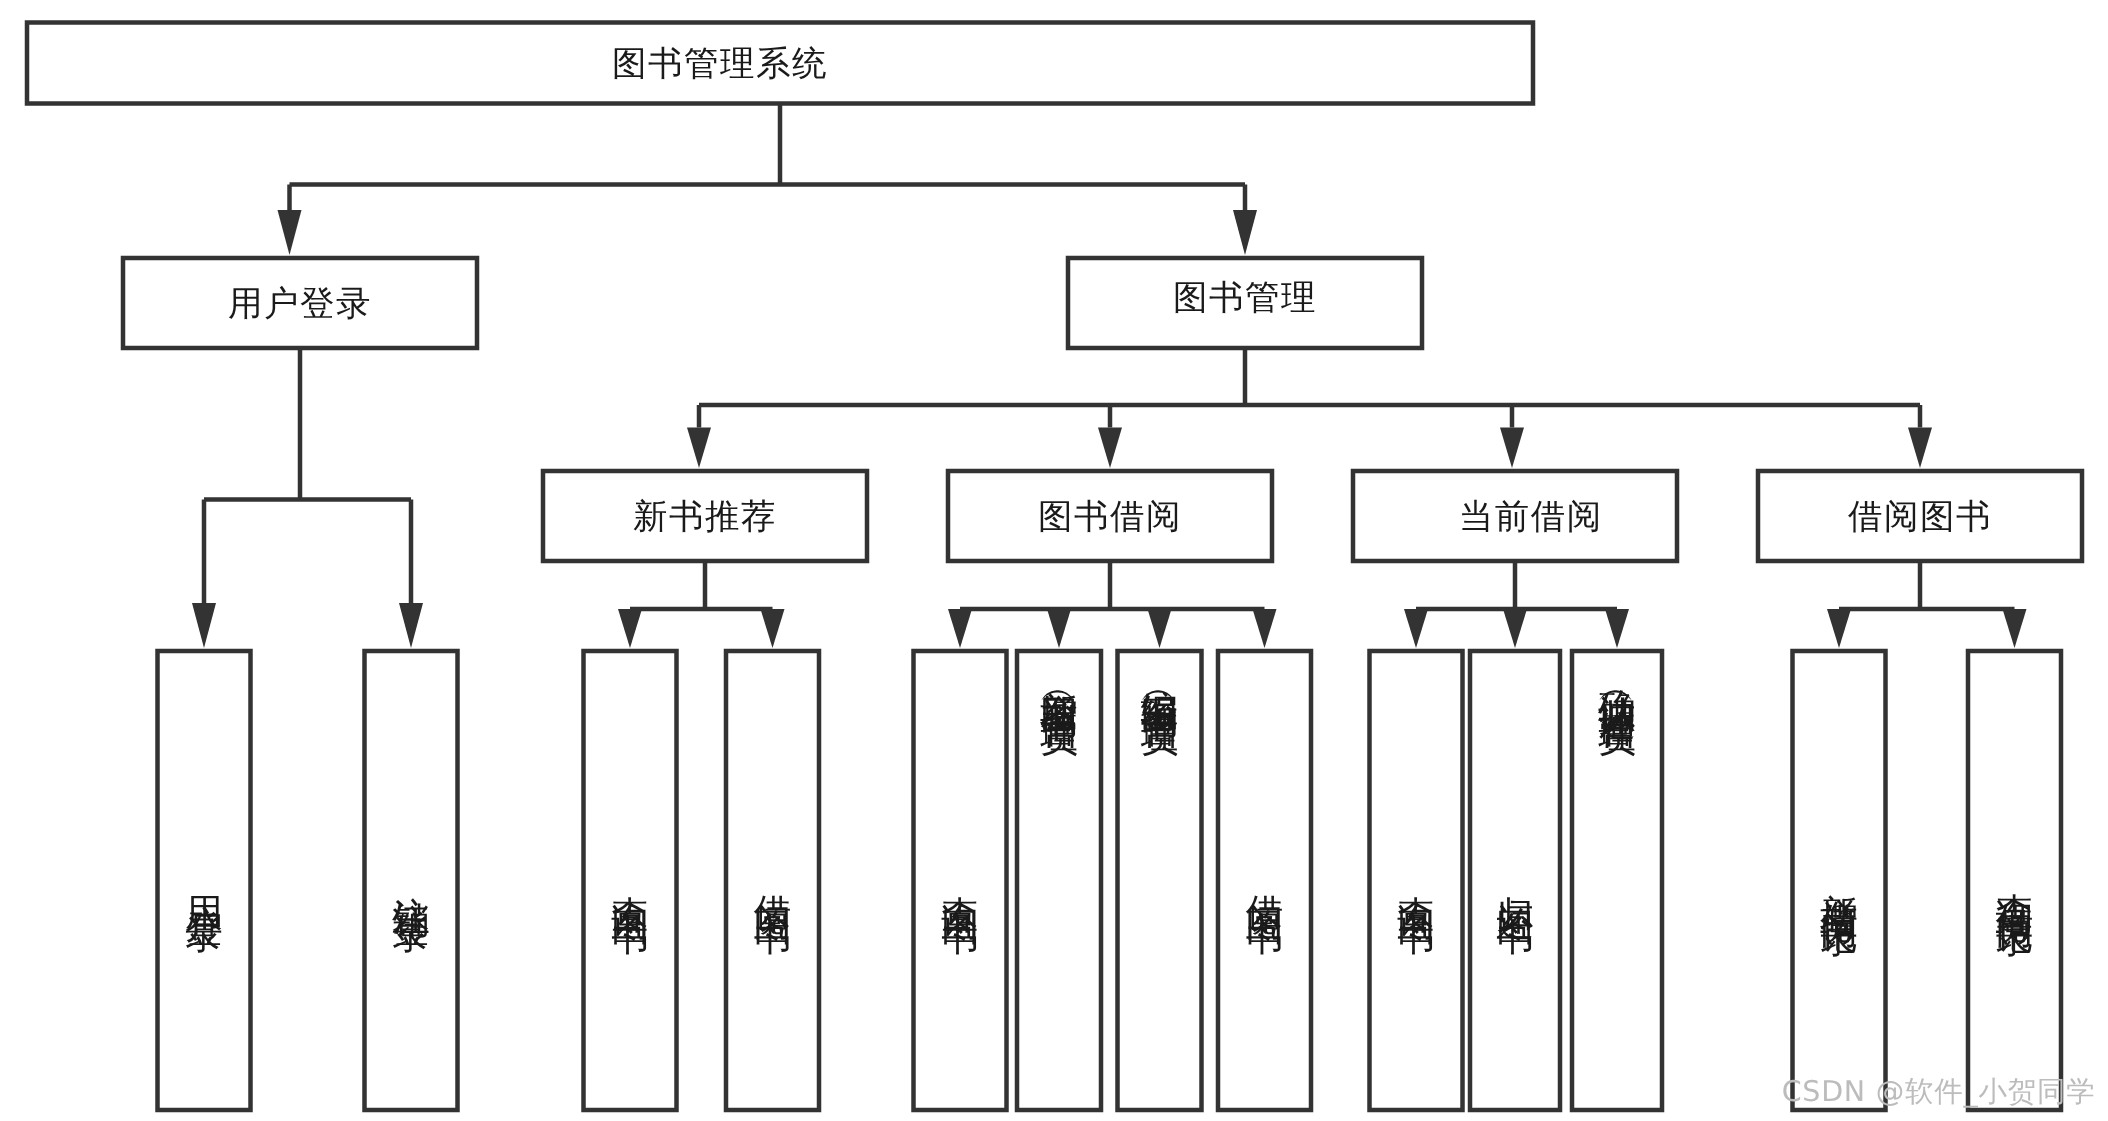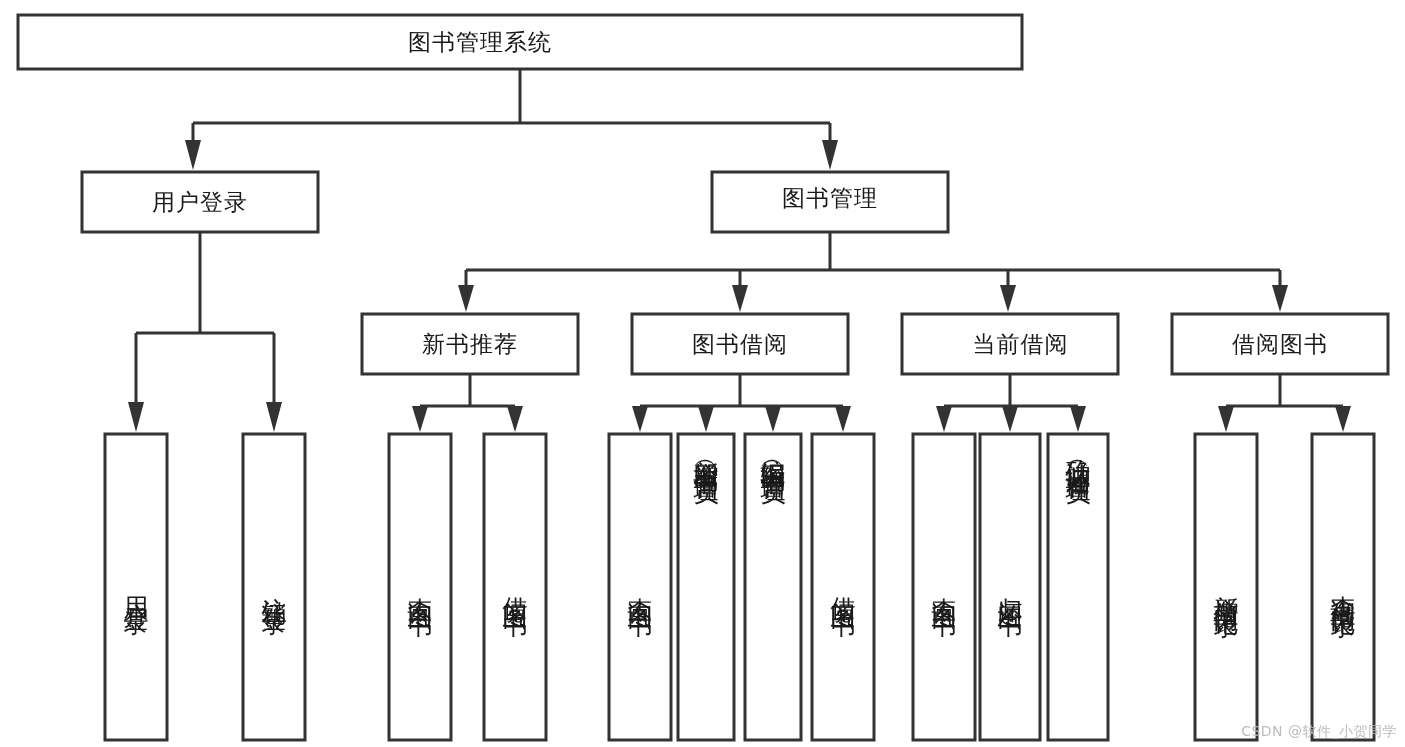--- a/index.html
+++ b/index.html
@@ -61,21 +61,21 @@
     text-orientation: upright;
     letter-spacing: 5px;
     line-height: 1;
     font-family: "DejaVu Sans", "Liberation Sans", sans-serif;
   }
   .watermark {
     position: absolute;
     right: 8px;
     bottom: 6px;
     color: #bcbcbc;
-    font-size: 14px;
+    font-size: 19px;
     letter-spacing: 0.5px;
     white-space: nowrap;
     font-family: "DejaVu Sans", "Liberation Sans", sans-serif;
   }
 </style>
 </head>
 <body>
 
 <div id="diagram-root">
 

